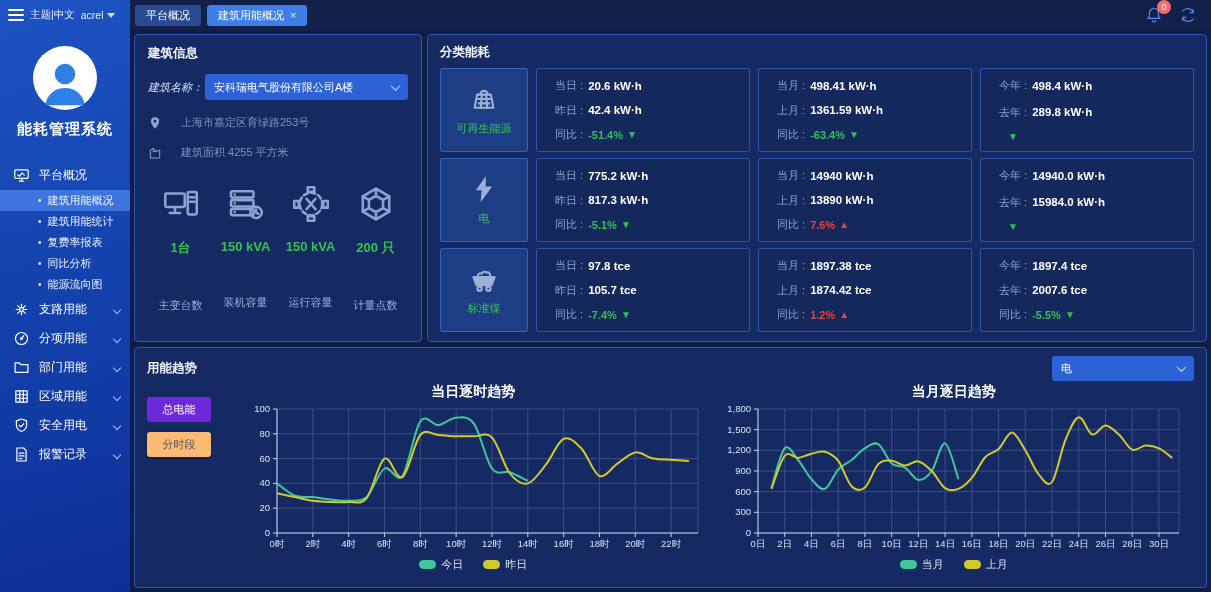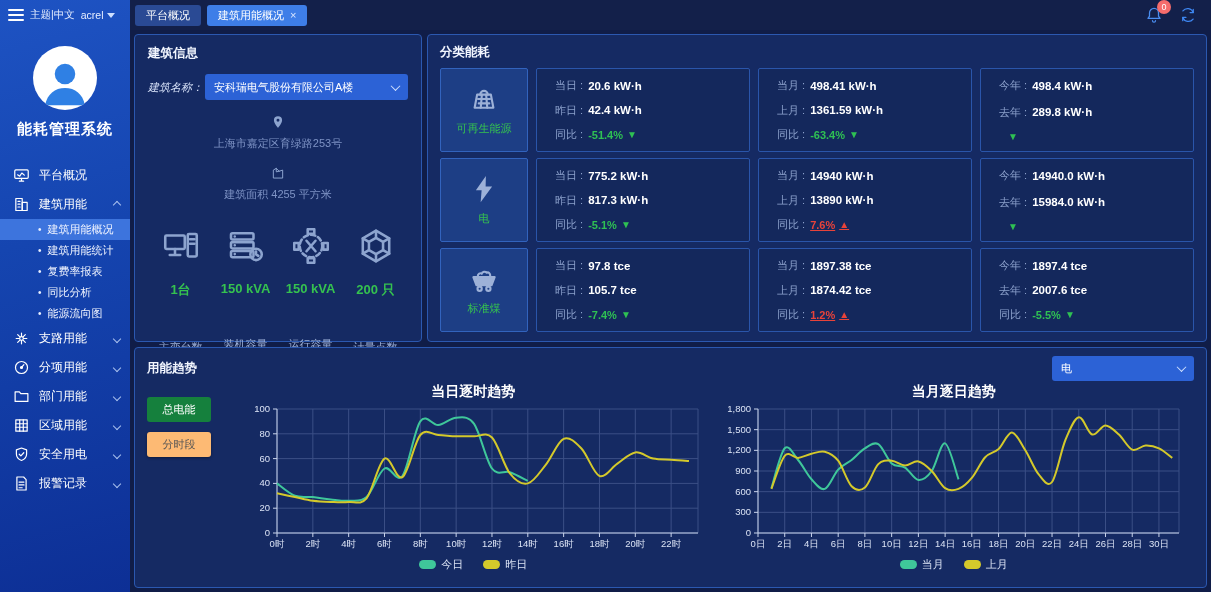--- a/index.html
+++ b/index.html
@@ -44,52 +44,52 @@
   .panel h3 { font-size:12.5px; font-weight:bold; color:#f2f6ff; }
 
   
   .building-panel { width:288px; flex:0 0 288px; padding:10px 13px; display:flex; flex-direction:column; }
   .bname-row { display:flex; align-items:center; margin-top:12px; gap:2px; }
   .bname-label { font-size:11px; color:#d8e3fa; white-space:nowrap;font-style:italic; }
   .select { background:#2c62d6; border-radius:3px; height:26px; display:flex; align-items:center; padding:0 9px; gap:6px; cursor:pointer; font-size:11px; }
   .bname-row .select { flex:1; min-width:0; }
   .select .sel-val { flex:1; overflow:hidden; white-space:nowrap; }
   .chev { width:7px; height:7px; border-right:1.5px solid #cfe0ff; border-bottom:1.5px solid #cfe0ff; transform:rotate(45deg) translate(-1px,-1px); flex:0 0 7px; }
-  .info-line { display:flex; align-items:center; gap:7px; color:#7e93c5; font-size:11px; margin-top:15px;flex-direction:column; }
+  .info-line { display:flex; align-items:center; gap:19px; color:#7e93c5; font-size:11px; margin-top:15px; }
   .info-line .ico { display:flex; color:#8da4cf; }
   .stats { display:flex; margin-top:26px; }
   .stat { flex:1; display:flex; flex-direction:column; align-items:center; gap:17px; }
   .stat-icon { color:#8da4cf; display:flex; }
   .stat-value { color:#35c24f; font-weight:bold; font-size:13px; }
   .stat-label { color:#9db1d8; font-size:11px;margin-top:24px; }
 
   
   .category-panel { flex:1; padding:9px 12px; display:flex; flex-direction:column; min-width:0; }
   .cat-rows { flex:1; display:flex; flex-direction:column; gap:6px; margin-top:7px; }
   .cat-row { flex:1; display:flex; gap:8px; min-height:0; }
   .cat-tile { flex:0 0 88px; background:#1d3e85; border:1px solid #3263bd; border-radius:2px; display:flex; flex-direction:column; align-items:center; justify-content:center; gap:7px; }
   .tile-icon { color:#9db1d8; display:flex; }
   .tile-label { color:#35c24f; font-size:11px; }
   .cat-card { flex:1; background:#14285c; border:1px solid #2a55aa; border-radius:2px; padding:9px 18px; display:flex; flex-direction:column; justify-content:space-between; min-width:0; }
   .cc-line { display:flex; align-items:center; gap:5px; font-size:11px; }
   .cc-label { color:#8ca1cc; white-space:nowrap; }
   .cc-value { color:#ffffff; font-weight:bold; font-size:11.5px; }
   .cc-cmp { font-weight:bold; display:flex; gap:4px; align-items:center; }
   .cc-cmp[data-trend="down"] { color:#2fc153; }
-  .cc-cmp[data-trend="up"] { color:#e8433a;text-decoration:underline; }
+  .cc-cmp[data-trend="up"] { color:#e8433a; }
   .cc-arrow { font-size:10px; }
 
   
   .trend-panel { flex:1; padding:8px 12px; display:flex; flex-direction:column; min-height:0; }
   .trend-header { display:flex; align-items:center; }
   .trend-select { width:142px; height:25px; margin-left:auto; }
   .trend-body { flex:1; display:flex; margin-top:2px; min-height:0; }
   .trend-buttons { flex:0 0 86px; display:flex; flex-direction:column; gap:10px; padding-top:14px; }
   .btn { width:64px; height:25px; border:none; border-radius:3px; font-size:11px; cursor:pointer; font-family:inherit; }
-  .btn-blue { background:#15803d; color:#fff; }
+  .btn-blue { background:#6d28d9; color:#fff; }
   .btn-white { background:#fdba74; color:#555; box-shadow:0 1px 3px rgba(0,0,0,.4); }
   .chart-box { flex:1; display:flex; flex-direction:column; min-width:0; }
   .chart-title { text-align:center; font-size:14px; font-weight:bold; color:#fff; height:20px; }
   .chart-area { height:152px; width:100%; }
   .legend { display:flex; justify-content:center; gap:20px; align-items:center; height:18px; font-size:11px; color:#d8e0f2; }
   .legend-item { display:flex; align-items:center; gap:5px; cursor:pointer; }
   .legend-mark { display:inline-block; width:17px; height:9px; border-radius:5px; }
 
   svg.lsvg { fill:none; stroke:currentColor; stroke-width:1.7; stroke-linecap:round; stroke-linejoin:round; }
 </style>
@@ -119,31 +119,20 @@
   <nav class="menu">
     <div class="menu-item">
       <span class="mi-icon">
           <svg class="lsvg" viewBox="0 0 24 24" width="17" height="17">
             <rect x="2.5" y="4" width="19" height="12" rx="1.5"></rect>
             <path d="M6.5 11l3 2 3-4.5 3.5 3"></path>
             <path d="M9 20h6M12 16v4"></path>
           </svg>
         </span>
       <span>平台概况</span>
-    </div>
-    <div class="menu-item">
-      <span class="mi-icon">
-          <svg class="lsvg" viewBox="0 0 24 24" width="17" height="17">
-            <rect x="4" y="3.5" width="9" height="17"></rect>
-            <rect x="13" y="9" width="7" height="11.5"></rect>
-            <path d="M7 7.5h3M7 11.5h3M7 15.5h3"></path>
-          </svg>
-        </span>
-      <span>建筑用能</span>
-      <span class="mi-caret caret-up"></span>
     </div>
     <div class="submenu">
       <div class="submenu-item active">
           <span>建筑用能概况</span>
         </div>
       <div class="submenu-item">
           <span>建筑用能统计</span>
         </div>
       <div class="submenu-item">
           <span>复费率报表</span>

